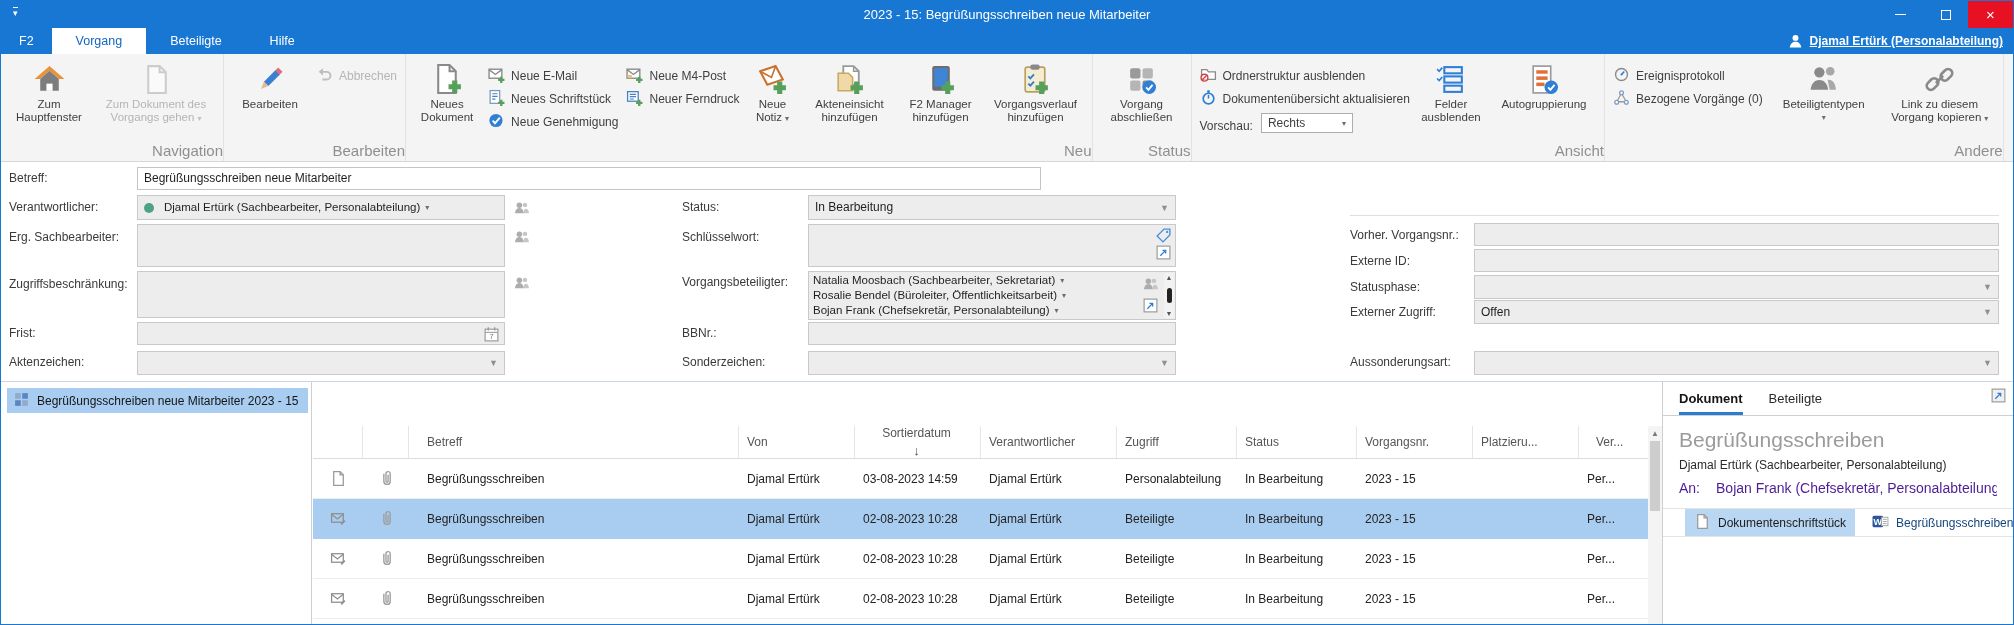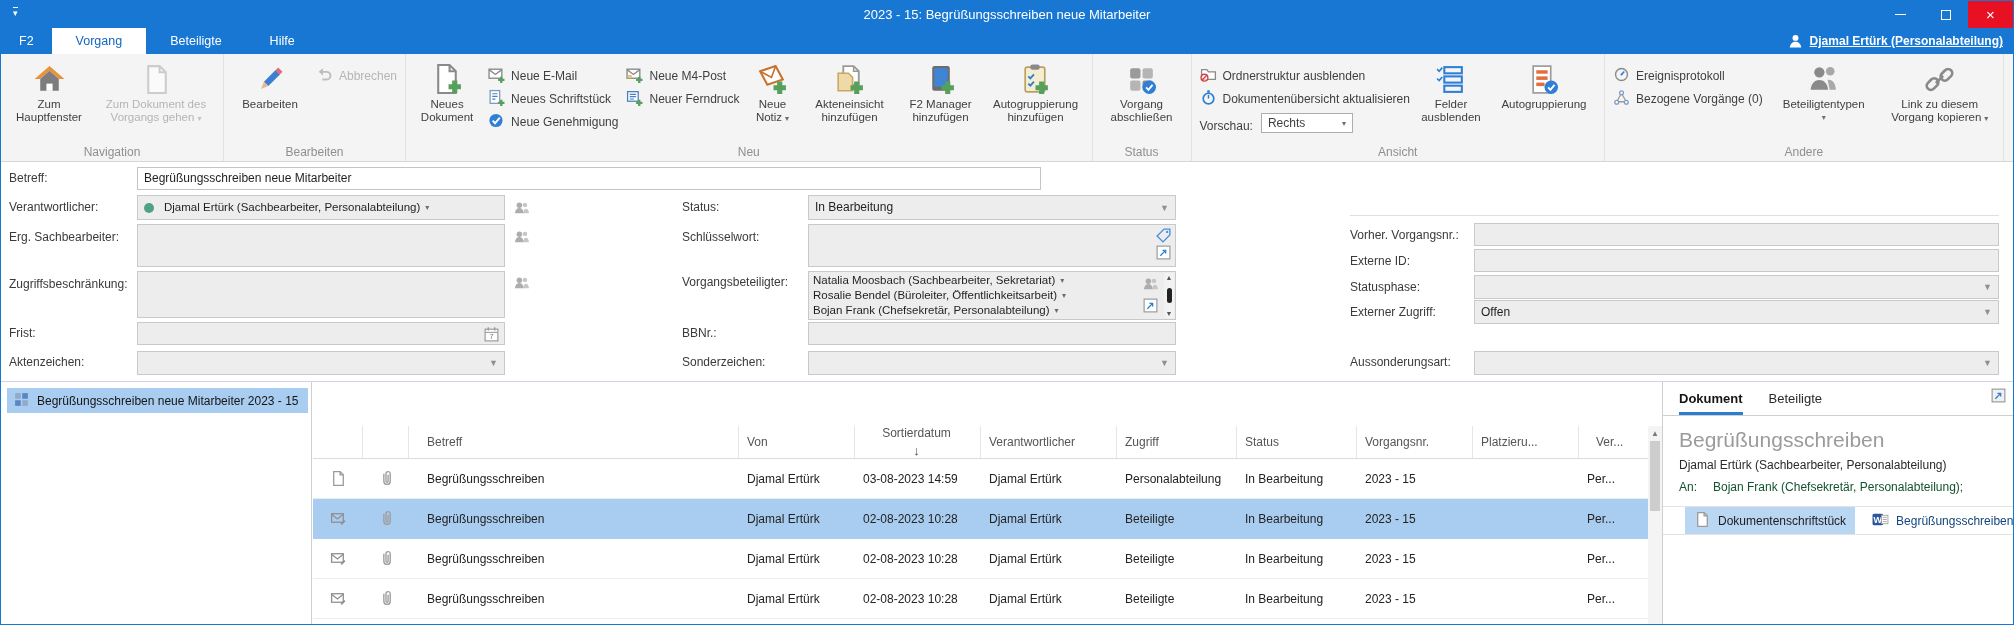--- a/index.html
+++ b/index.html
@@ -21,21 +21,21 @@
   
   .tabrow { position:absolute; top:27px; left:0; right:0; height:26px; background:#1777d3; display:flex; }
   .tab { padding:0 24px; height:26px; display:flex; align-items:center; color:#fff; font-size:12.5px; }
   .tab.first { padding:0 18px; }
   .tab.active { background:#fff; color:#1466c0; }
   .userlink { position:absolute; right:10px; top:0; height:26px; display:flex; align-items:center; gap:6px; color:#fff; }
   .userlink .utext { text-decoration:underline; font-size:12px; font-weight:bold; }
   
   .ribbon { position:absolute; top:53px; left:0; right:0; height:108px; background:#f4f4f4; border-bottom:1px solid #d6d6d6; display:flex; }
   .rgroup { position:relative; border-right:1px solid #e2e2e2; padding:6px 8px 15px 8px; }
-  .rg-label { position:absolute; bottom:2px; left:0; right:0; text-align:center; font-size:12px; color:#8f8f8f; }
+  .rg-label { position:absolute; bottom:2px; left:0; right:0; text-align:right; font-size:15px; color:#8f8f8f; }
   .rg-content { display:flex; align-items:flex-start; gap:8px; height:100%; }
   .rbtn-lg { display:flex; flex-direction:column; align-items:center; text-align:center; font-size:11.5px; line-height:13px; color:#3f3f3f; }
   .rbtn-lg .ic { height:38px; display:flex; align-items:center; }
   .rbtn-lg.disabled { color:#b5b5b5; }
   .rcol { display:flex; flex-direction:column; padding-top:4px; }
   .rbtn-sm { display:flex; align-items:center; gap:6px; height:23px; font-size:12px; color:#3f3f3f; white-space:nowrap; }
   .rbtn-sm.disabled { color:#b5b5b5; }
   .car { font-size:8px; color:#6d6d6d; }
   .lblwrap .car { margin-left:3px; }
   .vorschau { display:flex; align-items:flex-end; gap:8px; height:23px; font-size:12px; color:#3f3f3f; }
@@ -79,21 +79,21 @@
   .vscroll .arr { font-size:8px; color:#7a7a7a; padding:3px 0; }
   .vscroll .thumb { width:10px; height:70px; background:#cdcdcd; }
   
   .previewpanel { position:absolute; top:381px; left:1661px; right:0; bottom:0; background:#fff; border-left:1px solid #cfcfcf; }
   .ptabs { height:34px; border-bottom:1px solid #cfcfcf; display:flex; gap:26px; padding:0 16px; position:relative; }
   .ptab { display:flex; align-items:center; font-size:13px; color:#2a2a2a; border-bottom:3px solid transparent; padding-top:2px; }
   .ptab.active { font-weight:bold; color:#151515; border-bottom-color:#2b7cd3; }
   .pexpand { position:absolute; right:6px; top:5px; }
   .ptitle { margin:12px 16px 2px 16px; font-size:21px; color:#9b9b9b; white-space:nowrap; overflow:hidden; }
   .pfrom { margin:6px 16px 0 16px; font-size:12px; color:#2a2a2a; white-space:nowrap; overflow:hidden; }
-  .pan { margin:8px 16px 0 16px; font-size:12px; color:#14532d; display:flex; gap:16px; white-space:nowrap; overflow:hidden; }
+  .pan { margin:8px 16px 0 16px; font-size:14px; color:#4c1d95; display:flex; gap:16px; white-space:nowrap; overflow:hidden; }
   .pattach { margin-top:12px; border-top:1px solid #e3e3e3; border-bottom:1px solid #e3e3e3; height:29px; display:flex; align-items:center; padding:0 5px; gap:8px; }
   .chip { display:flex; align-items:center; gap:7px; height:27px; padding:0 9px; font-size:12px; color:#1c1c1c; white-space:nowrap; }
   .chip.sel { background:#b9d6f2;margin-left:17px; }
   .chip.doc2 { color:#14457e; }
 </style>
 </head>
 <body>
 
 <div id="root">
 
@@ -282,21 +282,21 @@
         </div>
         <div class="rbtn-lg" style="width:96px">
           <span class="ic">
             <svg class="i32" viewBox="0 0 32 32">
                 <rect x="6" y="4" width="19" height="24" rx="2" fill="#f5ecd2" stroke="#b8a05e" stroke-width="1.6"></rect>
                 <rect x="11" y="1.5" width="9" height="5" rx="2" fill="#8a8a8a"></rect>
                 <path d="M9 13l2 2 3.5-4M9 20l2 2 3.5-4" stroke="#2f7fd6" stroke-width="1.8" fill="none"></path>
                 <path d="M16 24h12M22 18v12" stroke="#57a05c" stroke-width="5"></path>
               </svg>
           </span>
-          <span>Autogruppierung hinzufügen</span>
+          <span>Vorgangsverlauf hinzufügen</span>
         </div>
       </div>
       <div class="rg-label">Neu</div>
     </div>
 
     <div class="rgroup">
       <div class="rg-content">
         <div class="rbtn-lg" style="width:82px">
           <span class="ic">
             <svg class="i32" viewBox="0 0 32 32">

